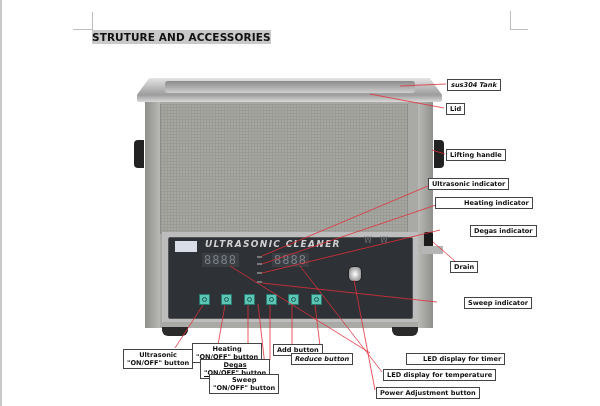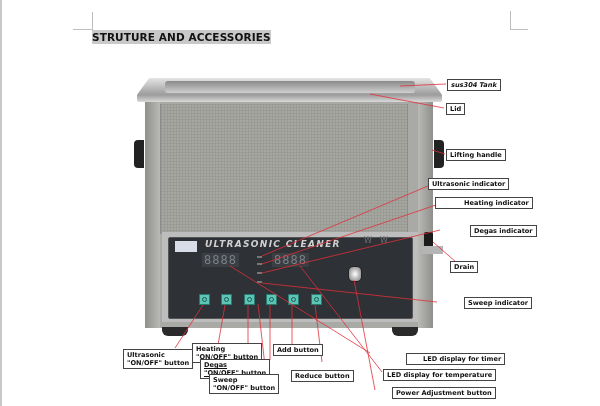--- a/index.html
+++ b/index.html
@@ -4,21 +4,21 @@
 <style>
   html, body { margin:0; padding:0; }
   body { width:600px; height:406px; background:#ffffff; position:relative; overflow:hidden;
          font-family:"DejaVu Sans", sans-serif; }
   .leftbar { position:absolute; left:0; top:0; width:2px; height:406px; background:#c8c8c8; }
   .crop { position:absolute; background:#bdbdbd; }
   .title { position:absolute; left:92px; top:30px; font-family:"DejaVu Sans", sans-serif;
            font-weight:bold; font-size:10.5px; color:#111; background:#c9c9c9; padding:1px 0; letter-spacing:0.1px; }
   .label { position:absolute; border:1px solid #444; background:#fff; font-size:6.6px; font-weight:bold;
            color:#111; padding:1px 3px; line-height:8px; white-space:nowrap; }
-  .label .l2 { display:block; }
+  .label .l2 { display:block;text-align:center; }
   svg.lines { position:absolute; left:0; top:0; }
   .rim { position:absolute; left:137px; top:78px; width:305px; height:24px;
          background:linear-gradient(#e4e4e4,#9c9c9c 70%,#d9d9d9); border-radius:6px 6px 2px 2px;
          clip-path:polygon(4% 0,96% 0,100% 70%,100% 100%,0 100%,0 70%); }
   .rim-inner { position:absolute; left:165px; top:81px; width:250px; height:12px;
                background:linear-gradient(#8a8a8a,#cfcfcf); border-radius:3px; }
   .body { position:absolute; left:145px; top:102px; width:288px; height:226px;
           background:#a9a9a5; }
   .mesh { position:absolute; left:160px; top:104px; width:246px; height:130px;
           background-color:#a7a7a2;
@@ -133,16 +133,16 @@
 </div>
 <div class="label" style="left:200px;top:359px;text-decoration:underline;">
   <span class="l2">Degas</span>
   <span class="l2">"ON/OFF" button</span>
 </div>
 <div class="label" style="left:209px;top:374px;">
   <span class="l2">Sweep</span>
   <span class="l2">"ON/OFF" button</span>
 </div>
 <div class="label" style="left:273px;top:344px;">Add button</div>
-<div class="label" style="left:291px;top:370px;">Reduce button</div>
+<div class="label" style="left:291px;top:353px;font-style:italic;">Reduce button</div>
 <div class="label" style="left:406px;top:353px;padding-left:16px;">LED display for timer</div>
 <div class="label" style="left:383px;top:369px;">LED display for temperature</div>
-<div class="label" style="left:392px;top:387px;">Power Adjustment button</div>
+<div class="label" style="left:376px;top:387px;">Power Adjustment button</div>
 
 </body></html>

